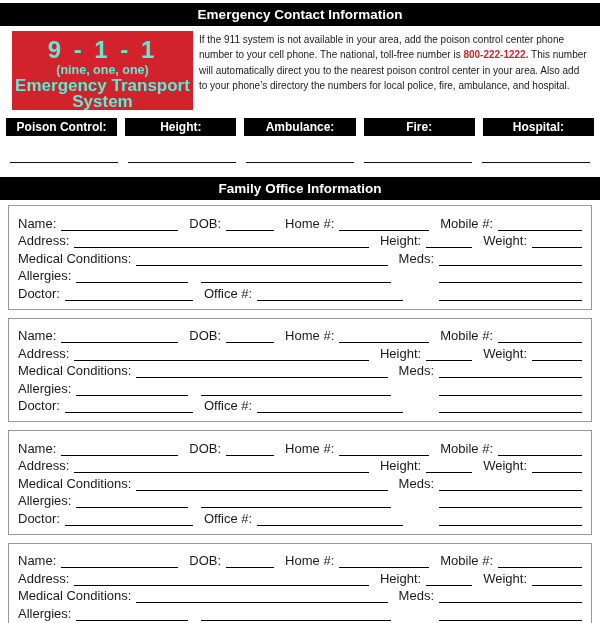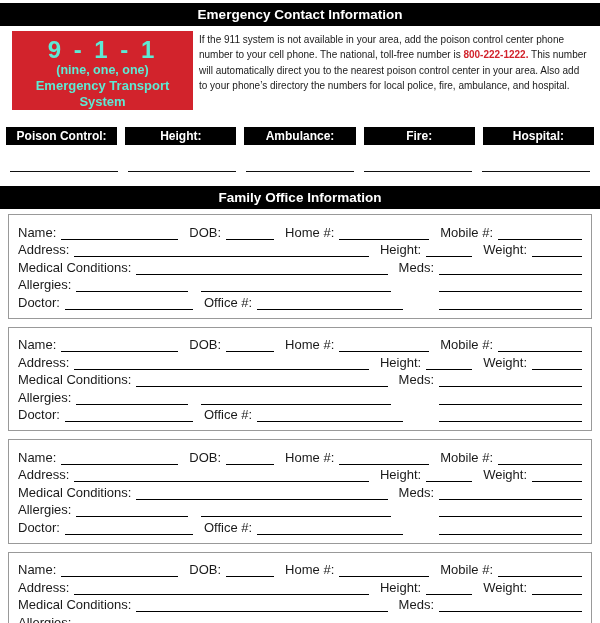--- a/index.html
+++ b/index.html
@@ -20,26 +20,26 @@
 
   
   .intro { display: flex; gap: 6px; margin: 5px 12px 0 12px; }
   .box911 {
     width: 181px; min-height: 64px; flex: 0 0 181px;
     background: #d2232c; color: #5eead4; text-align: center;
     padding-top: 6px;
   }
   .box911 .num { font-size: 24px; font-weight: bold; letter-spacing: 3px; line-height: 26px; }
   .box911 .sub { font-size: 12.5px; font-weight: bold; line-height: 15px; }
-  .box911 .cap { font-size: 13px; font-weight: bold; line-height: 16px; }
+  .box911 .cap { font-size: 17px; font-weight: bold; line-height: 16px; }
   .intro p { flex: 1; font-size: 10px; line-height: 15.4px; padding-top: 1px; }
   .phone-red { color: #d2232c; font-weight: bold; }
 
   
-  .contact-labels { display: flex; gap: 8px; padding: 0 6px; margin-top: 17px; }
+  .contact-labels { display: flex; gap: 8px; padding: 0 6px; margin-top: 8px; }
   .contact-labels .clabel {
     flex: 1; background: #000; color: #fff;
     height: 18px; line-height: 18px;
     text-align: center; font-weight: bold; font-size: 12px;
   }
   .contact-blanks { display: flex; gap: 10px; padding: 0 10px; margin-top: 26px; }
   .contact-blanks .cline { flex: 1; height: 1px; border-bottom: 1.6px solid #111; }
 
   
   #family-blocks { margin-top: 5px; }

